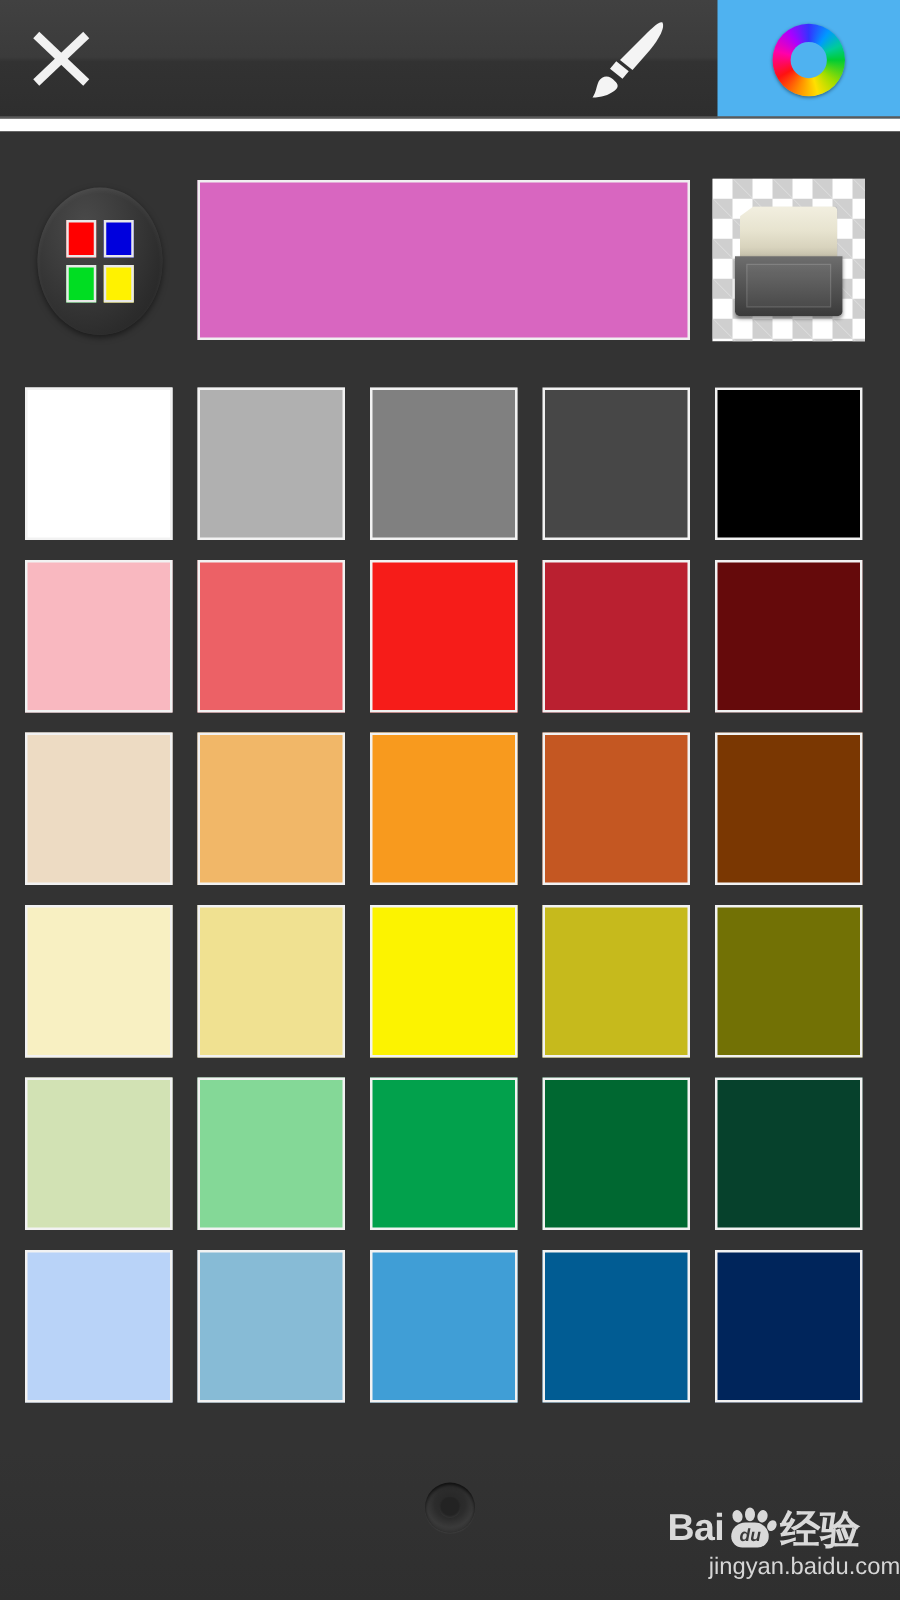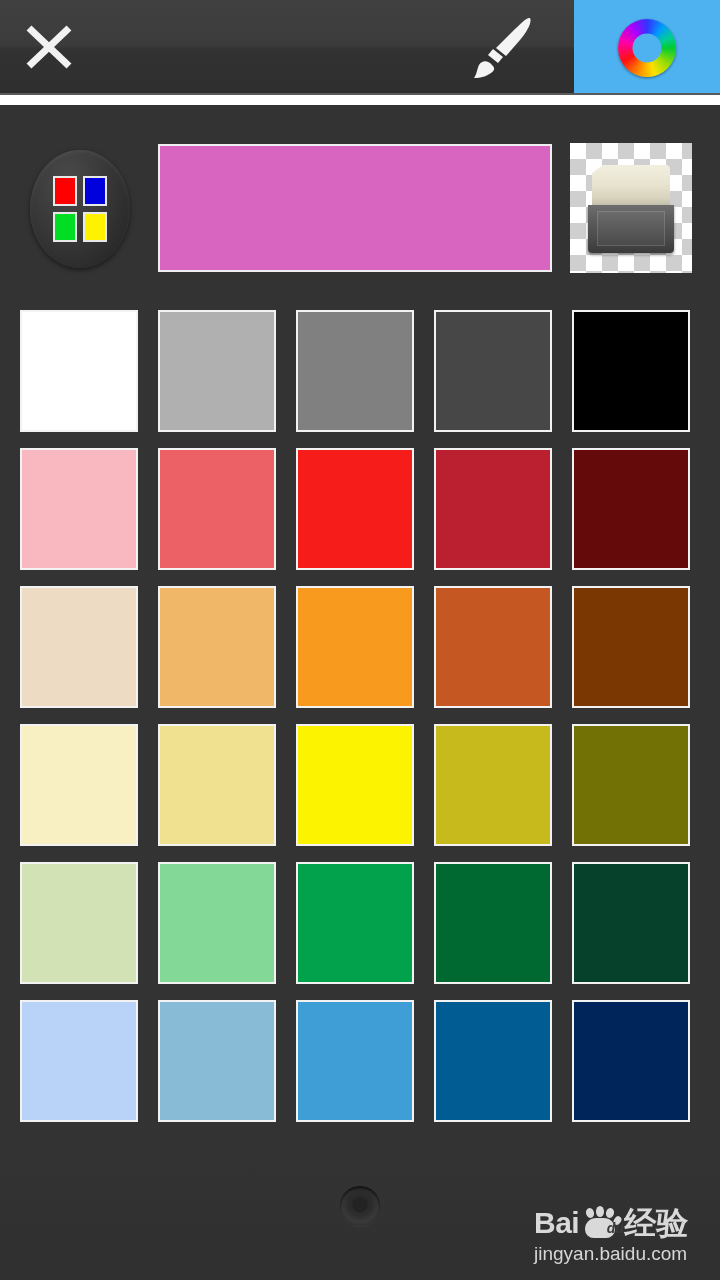--- a/index.html
+++ b/index.html
@@ -278,21 +278,21 @@
   .wm-paw .t4 { width: 7px; height: 9px;  left: 35px; top: 8px; transform: rotate(32deg); }
   .wm-paw .pad {
     position: absolute;
     left: 6px; top: 10px;
     width: 30px; height: 20px;
     background: #d9d9d9;
     border-radius: 14px 14px 11px 11px;
   }
   .wm-paw .padtext {
     position: absolute;
-    left: 21px; top: 10px;
+    left: 6px; top: 10px;
     width: 30px; height: 20px;
     display: flex;
     align-items: center;
     justify-content: center;
     color: #3a3a3a;
     font-size: 14px;
     font-weight: bold;
     font-style: italic;
     line-height: 1;
   }
@@ -301,20 +301,21 @@
     font-weight: bold;
     color: #d9d9d9;
     line-height: 1;
     margin-left: 2px;
   }
   .wm-line2 {
     font-size: 19px;
     color: #d6d6d6;
     margin-top: 3px;
     letter-spacing: 0px;
+    margin-left: 33px;
   }
 </style>
 </head>
 <body>
 
 <div id="app" style="background: rgb(51, 51, 51);">
 
   <div class="topbar">
 
     <div class="close-btn">

